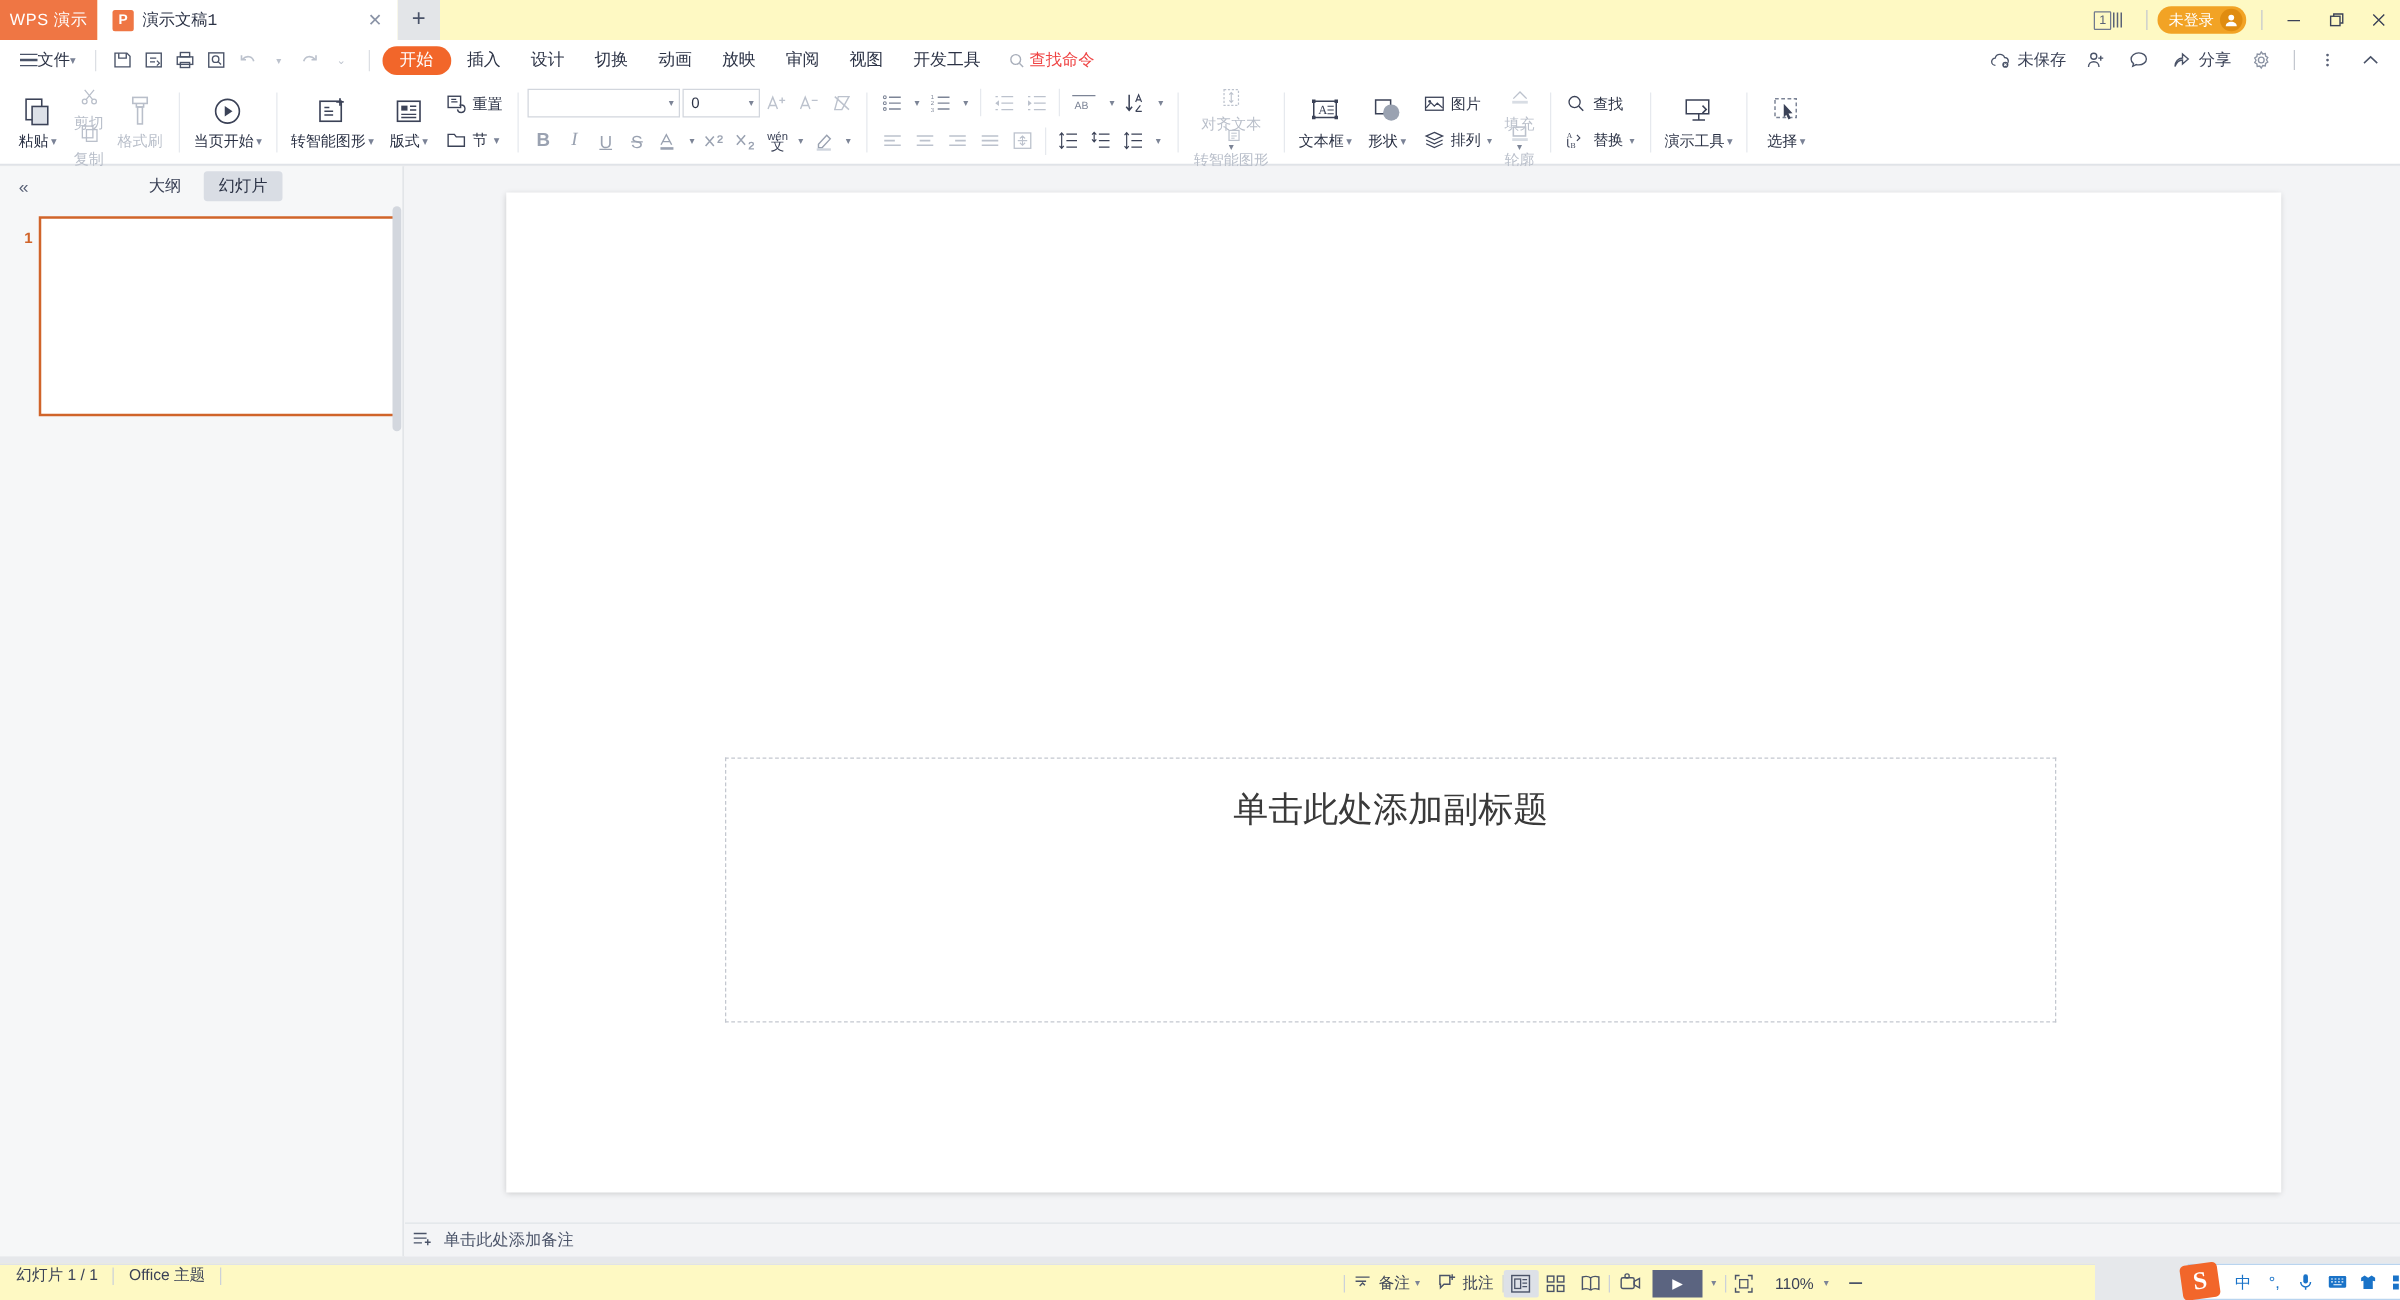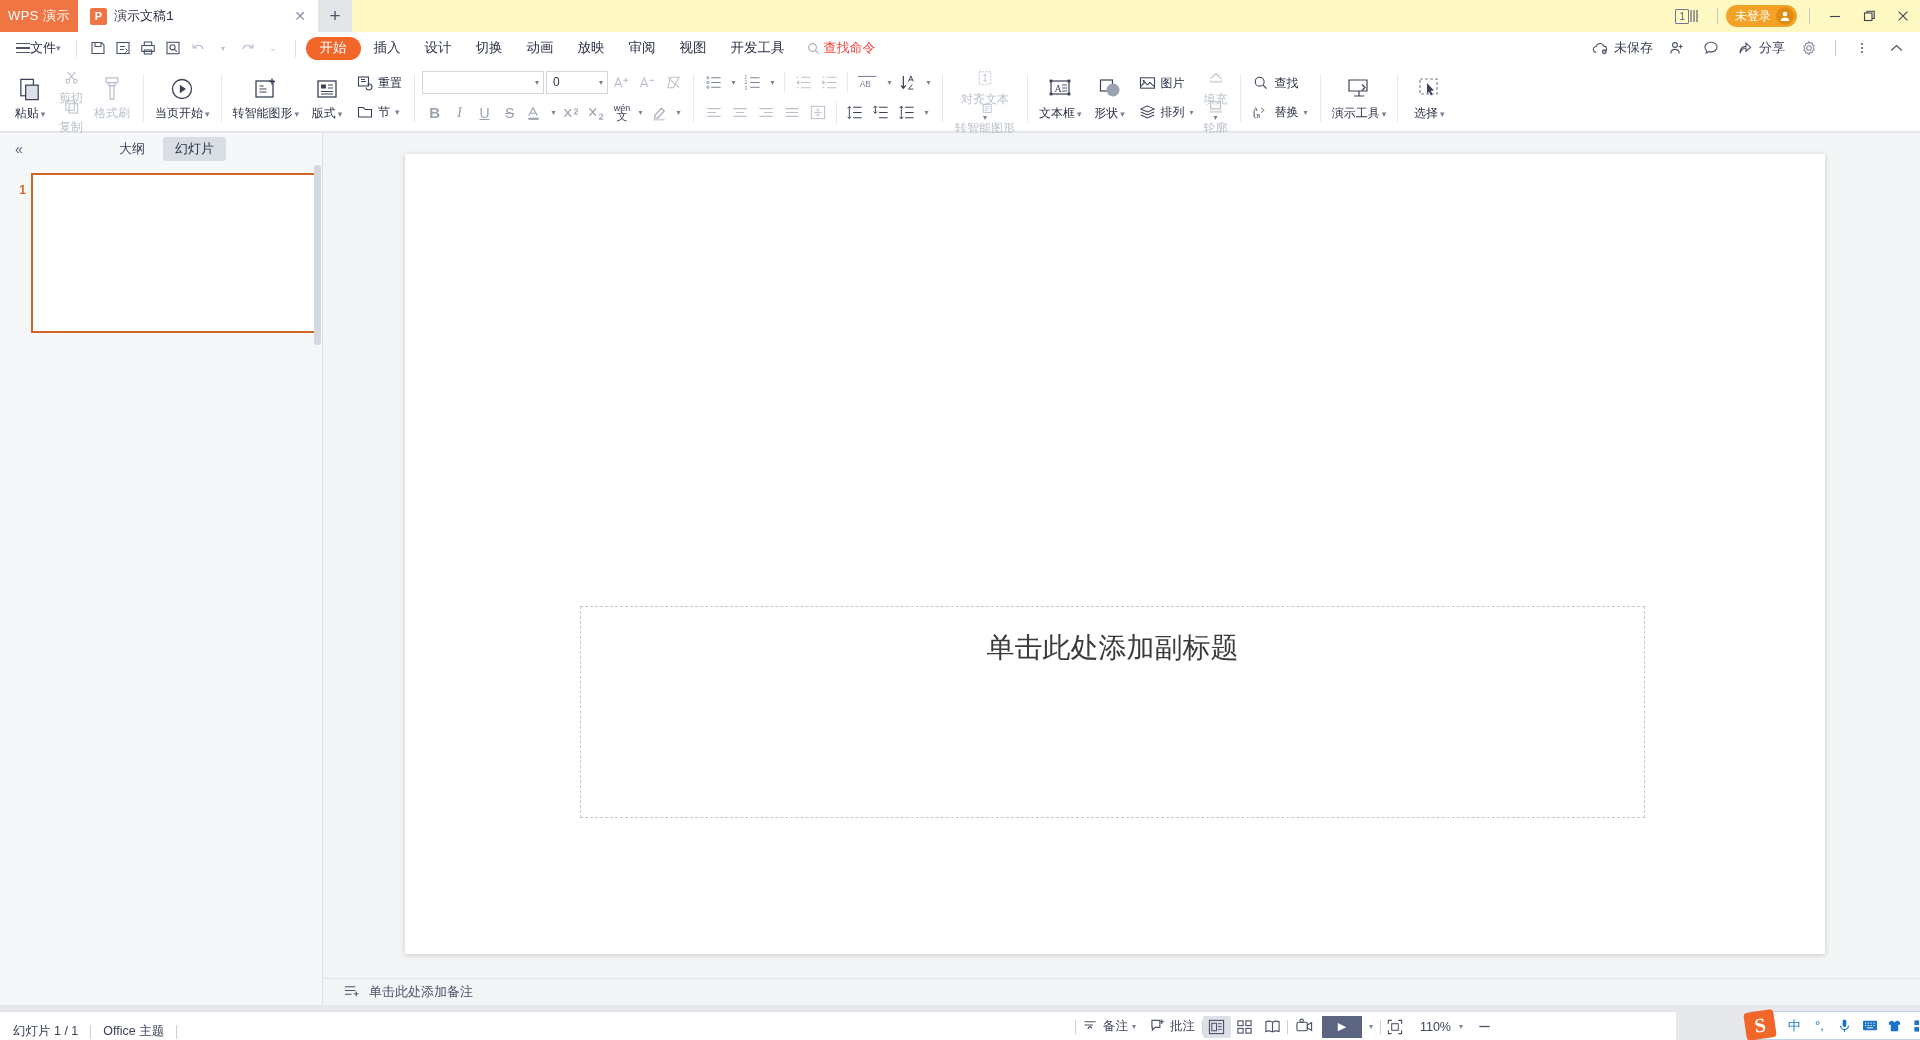--- a/index.html
+++ b/index.html
@@ -211,30 +211,30 @@
     border: 1px dashed #c3c7cf;
   }
   .ph-sub .txt {
     position: absolute; top: 22px; left: 0; width: 100%; text-align: center;
     font-size: 28px; color: #3a3a3a;
   }
 
   
   .notesbar {
     position: absolute; left: 324px; top: 845px; width: 1596px; height: 27px;
-    display: flex; align-items: center; padding-left: 20px; gap: 9px;
+    display: flex; align-items: center; padding-left: 6px; gap: 9px;
     border-top: 1px solid #e0e3e8; background: #f3f4f6;
   }
   .notesbar .ntxt { font-size: 13px; color: #4a5368; }
 
   
   .statusbar {
     position: absolute; left: 0; top: 1011px; width: 1676px; height: 29px;
-    background: #ffffff; border-top: 1px solid #e0e3e8;
-    display: flex; align-items: flex-end;
+    background: #fef9c3; border-top: 1px solid #e0e3e8;
+    display: flex; align-items: flex-start;
   }
   .sb-left { display: flex; align-items: center; padding-left: 13px; gap: 0; }
   .sb-item { font-size: 12.5px; color: #3b4257; padding: 0 12px; }
   .sb-item:first-child { padding-left: 0; }
   .sb-div { width: 1px; height: 14px; background: #ccd1d9; }
   .sb-right {
     position: absolute; right: 0; top: 0; height: 29px;
     display: flex; align-items: center; gap: 0;
   }
   .sb-btn {

